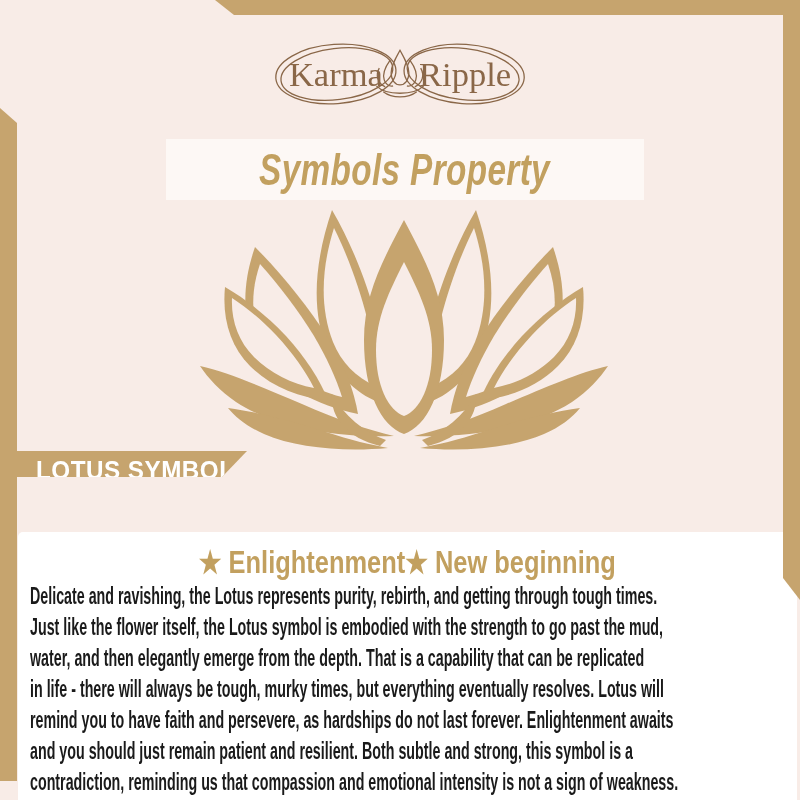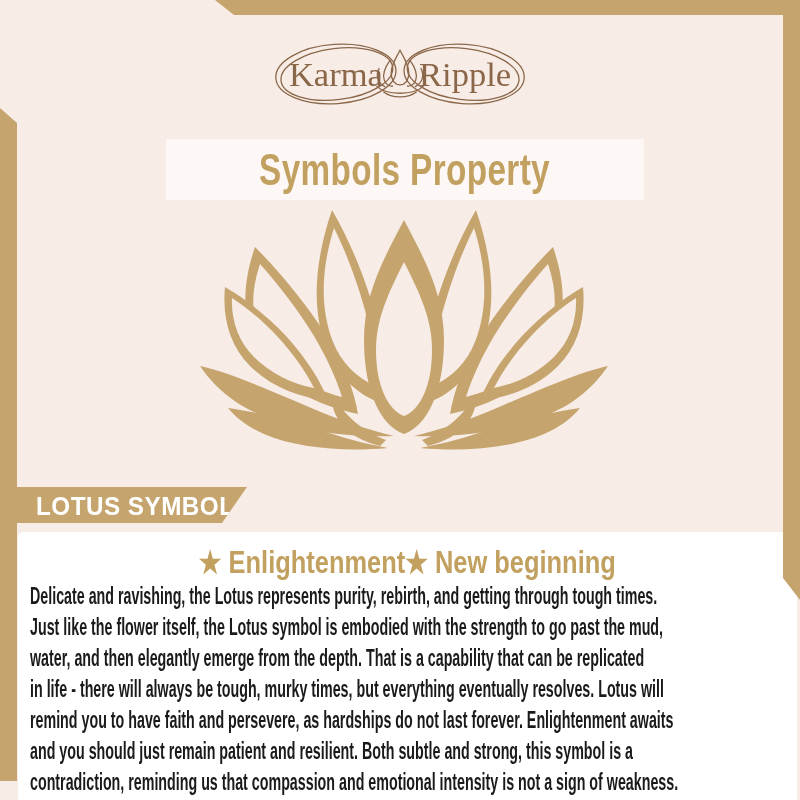--- a/index.html
+++ b/index.html
@@ -31,38 +31,37 @@
     clip-path:polygon(0 0,100% 15px,100% 100%,0 100%);
   }
   
   .logo{position:absolute; left:252px; top:36px; width:296px; height:76px; z-index:3;}
   .logo svg{display:block; width:100%; height:100%;}
   .logo .swirl{fill:none; stroke:var(--logo-brown); stroke-width:1.3px;}
   .logo text{fill:var(--logo-brown);}
   
   .title-band{
     position:absolute; left:166px; top:139px; width:478px; height:61px;
-    background:var(--band); text-align:center; line-height:61px; z-index:3;
+    background:var(--band); text-align:center; line-height:61px; z-index:3;font-style:italic;
   }
   .title-text{
     display:inline-block; white-space:nowrap; transform:scaleX(0.74);
     transform-origin:center; font-size:45px; font-weight:bold; color:var(--gold);
     letter-spacing:0.5px;
   }
   
   .lotus{position:absolute; left:180px; top:190px; width:440px; height:270px; z-index:2;}
   .lotus svg{display:block;width:100%;height:100%;}
   .fill-tan{fill:var(--tan);}
   .fill-bg{fill:var(--background);}
   
   .ribbon{
-    position:absolute; left:0; top:451px; width:247px; height:36px;
+    position:absolute; left:0; top:451px; width:247px; height:26px;
     background:var(--tan); z-index:5;
     clip-path:polygon(0 0,100% 0,calc(100% - 25px) 100%,0 100%);
-    margin-top:36px;
   }
   .ribbon-label{
     position:absolute; left:36px; top:0; line-height:38px; color:#fff;
     font-size:25px; font-weight:bold; letter-spacing:0.5px; white-space:nowrap;
     transform:scaleX(0.97); transform-origin:left center;
   }
   
   .card{
     position:absolute; left:18px; top:532px; width:779px; height:273px;
     background:var(--card); border-radius:5px; z-index:2;

